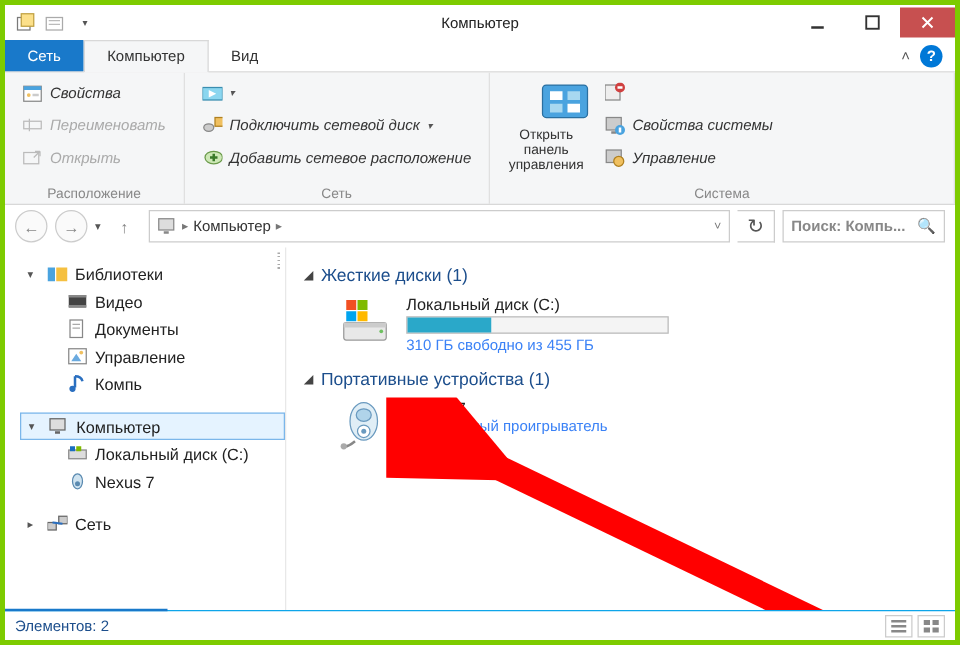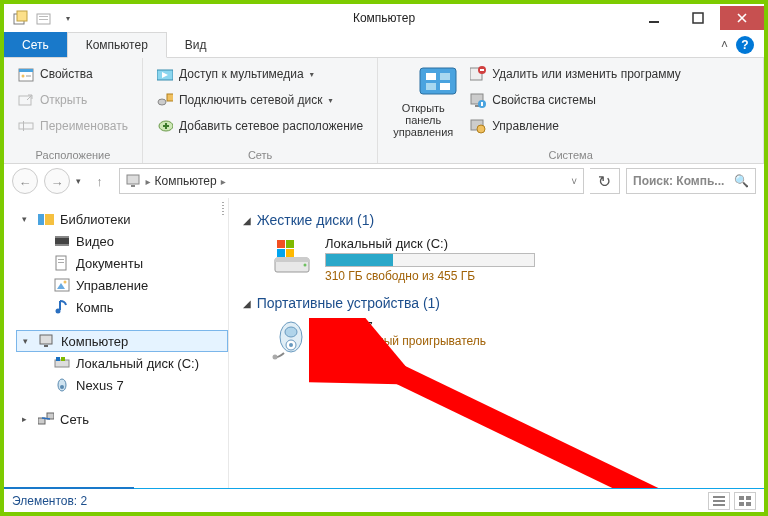--- a/index.html
+++ b/index.html
@@ -21,21 +21,21 @@
 .tab.active { border-top: 1px solid #d8d8d8; border-left: 1px solid #d8d8d8; border-right: 1px solid #d8d8d8; border-bottom: 1px solid #f5f6f7; margin-bottom: -1px; background: #f5f6f7; }
 .tabsrow .right { margin-left: auto; display: flex; align-items: center; gap: 8px; padding-right: 10px; }
 .help-icon { width: 18px; height: 18px; border-radius: 50%; background: #0078D7; color: #fff; font-size: 12px; display: flex; align-items: center; justify-content: center; font-weight: bold; }
 
 
 .ribbon { height: 106px; background: #f5f6f7; border-bottom: 1px solid #d8d8d8; display: flex; }
 .group { border-right: 1px solid #e0e0e0; padding: 4px 10px 2px; display: flex; flex-direction: column; }
 .group .content { flex: 1; display: flex; gap: 8px; }
 .group .label { text-align: center; font-size: 11px; color: #888; padding-top: 2px; }
 .col { display: flex; flex-direction: column; justify-content: flex-start; gap: 2px; }
-.ritem { display: flex; align-items: center; gap: 6px; font-size: 12px; color: #333; height: 24px; padding: 0 4px; white-space: nowrap; }
+.ritem { display: flex; align-items: center; gap: 6px; font-size: 12px; color: #333; height: 24px; padding: 0 4px; white-space: nowrap; font-style: italic; }
 .ritem.disabled { color: #aaa; }
 .ritem .ic { width: 16px; height: 16px; display: flex; align-items: center; justify-content: center; }
 .bigbtn { width: 70px; display: flex; flex-direction: column; align-items: flex-end; gap: 4px; font-size: 11px; color: #333; text-align: center; padding-top: 4px; }
 .bigbtn .bigic { width: 40px; height: 32px; display: flex; align-items: center; justify-content: center; }
 
 
 .navrow { height: 34px; display: flex; align-items: center; gap: 6px; padding: 0 8px; background: #fff; }
 .navbtn { width: 26px; height: 26px; border: 1px solid #ccc; border-radius: 50%; display: flex; align-items: center; justify-content: center; color: #888; font-size: 13px; background: #fafafa; }
 .navbtn.flat { border: none; border-radius: 0; background: transparent; }
 .breadcrumb { flex: 1; height: 26px; border: 1px solid #ccc; display: flex; align-items: center; padding: 0 6px; font-size: 12px; color: #333; gap: 4px; }
@@ -55,21 +55,21 @@
 .tree-item.child { padding-left: 38px; }
 .ic16 { width: 16px; height: 16px; flex-shrink: 0; }
 
 .main { flex: 1; padding: 10px 14px 0; position: relative; overflow: hidden; }
 .cat { display: flex; align-items: center; gap: 6px; color: #1C4E8C; font-size: 14px; margin: 4px 0 8px; }
 .cat .tri { font-size: 10px; color: #444; }
 .entry { display: flex; gap: 12px; margin: 4px 0 12px 28px; }
 .entry .eic { width: 42px; height: 42px; flex-shrink: 0; }
 .entry .etext { font-size: 13px; }
 .entry .etext .ename { color: #222; }
-.entry .etext .esub { color: #a16207; font-size: 12px; }
+.entry .etext .esub { color: #3b82f6; font-size: 12px; }
 .diskbar { width: 210px; height: 14px; border: 1px solid #bbb; background: #f4f4f4; position: relative; margin: 2px 0; }
 .diskbar .fill { position: absolute; left: 0; top: 0; bottom: 0; background: #2AA8C9; }
 
 .arrow { position: absolute; pointer-events: none; }
 
 
 .statusbar { position: absolute; bottom: 0; left: 0; right: 0; height: 24px; border-top: 1px solid #0ea5e9; background: #fff; display: flex; align-items: center; font-size: 12px; color: #1C4E8C; padding: 0 8px; }
 .statusbar .sep-top { position: absolute; top: -2px; left: 0; width: 130px; height: 2px; background: #1979CA; }
 .statusbar .views { margin-left: auto; display: flex; gap: 4px; }
 .statusbar .viewbtn { width: 22px; height: 18px; border: 1px solid #ccc; display: flex; align-items: center; justify-content: center; font-size: 10px; color: #555; }
@@ -137,51 +137,50 @@
                 <rect x="1" y="3" width="14" height="3" fill="#4aa3df"></rect>
                 <circle cx="5" cy="10" r="1.5" fill="#f0c060"></circle>
                 <rect x="8" y="9" width="5" height="2" fill="#ccc"></rect>
               </svg>
             </span>
           <span>Свойства</span>
         </div>
         <div class="ritem disabled">
           <span class="ic">
               <svg width="16" height="16">
+                <rect x="1" y="5" width="14" height="6" fill="none" stroke="#bbb"></rect>
+                <rect x="5" y="3" width="1" height="10" fill="#bbb"></rect>
+              </svg>
+            </span>
+          <span>Переименовать</span>
+        </div>
+        <div class="ritem disabled">
+          <span class="ic">
+              <svg width="16" height="16">
                 <rect x="1" y="4" width="12" height="9" fill="none" stroke="#bbb"></rect>
                 <path d="M9 8 L14 3 M14 3 h-4 M14 3 v4" stroke="#bbb" fill="none"></path>
               </svg>
             </span>
           <span>Открыть</span>
-        </div>
-        <div class="ritem disabled">
-          <span class="ic">
-              <svg width="16" height="16">
-                <rect x="1" y="5" width="14" height="6" fill="none" stroke="#bbb"></rect>
-                <rect x="5" y="3" width="1" height="10" fill="#bbb"></rect>
-              </svg>
-            </span>
-          <span>Переименовать</span>
         </div>
       </div>
     </div>
     <div class="label">Расположение</div>
   </div>
 
   <div class="group">
     <div class="content">
       <div class="col">
         <div class="ritem">
           <span class="ic">
               <svg width="18" height="16">
                 <rect x="0" y="4" width="16" height="10" fill="#8bd6ef" stroke="#3a8db0"></rect>
                 <polygon points="5,6 5,12 11,9" fill="#fff"></polygon>
               </svg>
             </span>
-          <span>Доступ к мультимедиа</span>
           <span style="font-size:8px;color:#555;">▾</span>
         </div>
         <div class="ritem">
           <span class="ic">
               <svg width="18" height="16">
                 <ellipse cx="5" cy="10" rx="4" ry="3" fill="#ccc" stroke="#888"></ellipse>
                 <rect x="10" y="2" width="7" height="7" fill="#f0c060" stroke="#b08020"></rect>
               </svg>
             </span>
           <span>Подключить сетевой диск</span>
@@ -218,21 +217,20 @@
       </div>
       <div class="col">
         <div class="ritem">
           <span class="ic">
               <svg width="16" height="16">
                 <rect x="0" y="2" width="12" height="12" fill="#eee" stroke="#888"></rect>
                 <circle cx="12" cy="4" r="4" fill="#d04040"></circle>
                 <rect x="10" y="3" width="4" height="2" fill="#fff"></rect>
               </svg>
             </span>
-          <span>Удалить или изменить программу</span>
         </div>
         <div class="ritem">
           <span class="ic">
               <svg width="16" height="16">
                 <rect x="1" y="2" width="12" height="10" fill="#ccc" stroke="#888"></rect>
                 <rect x="5" y="13" width="4" height="2" fill="#888"></rect>
                 <circle cx="12" cy="12" r="4" fill="#4aa3df"></circle>
                 <rect x="11" y="10" width="2" height="4" fill="#fff"></rect>
               </svg>
             </span>

